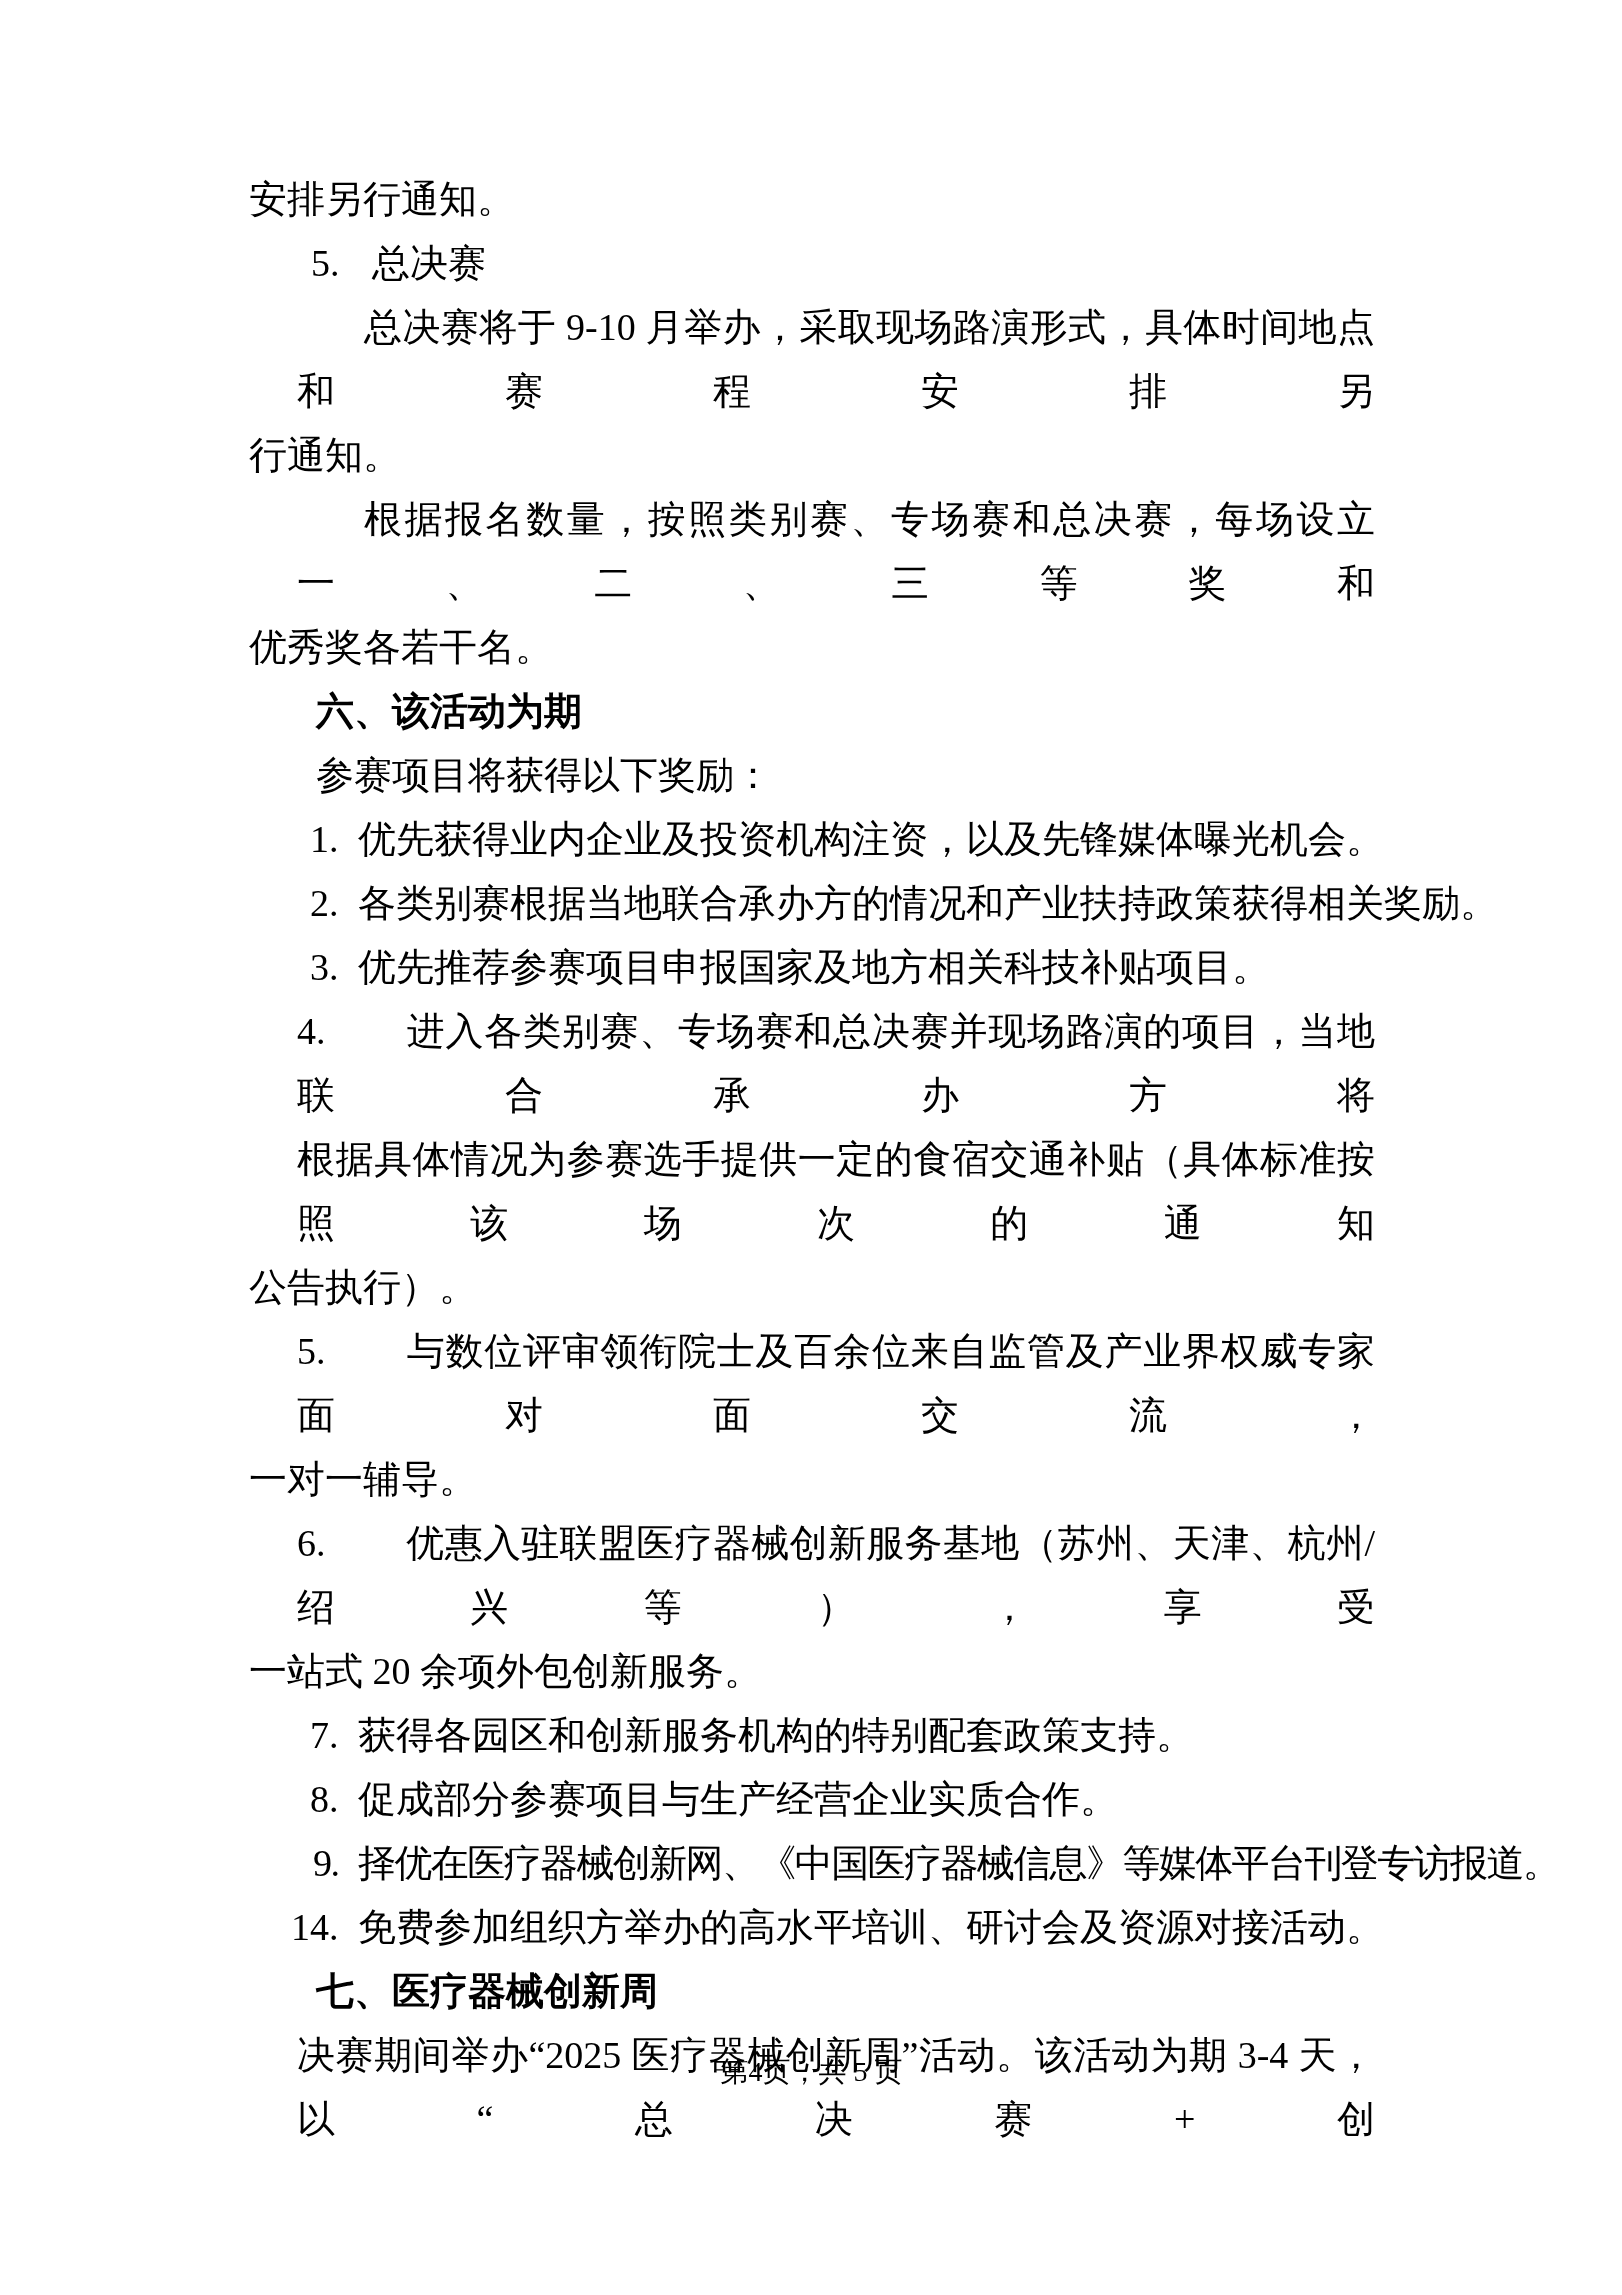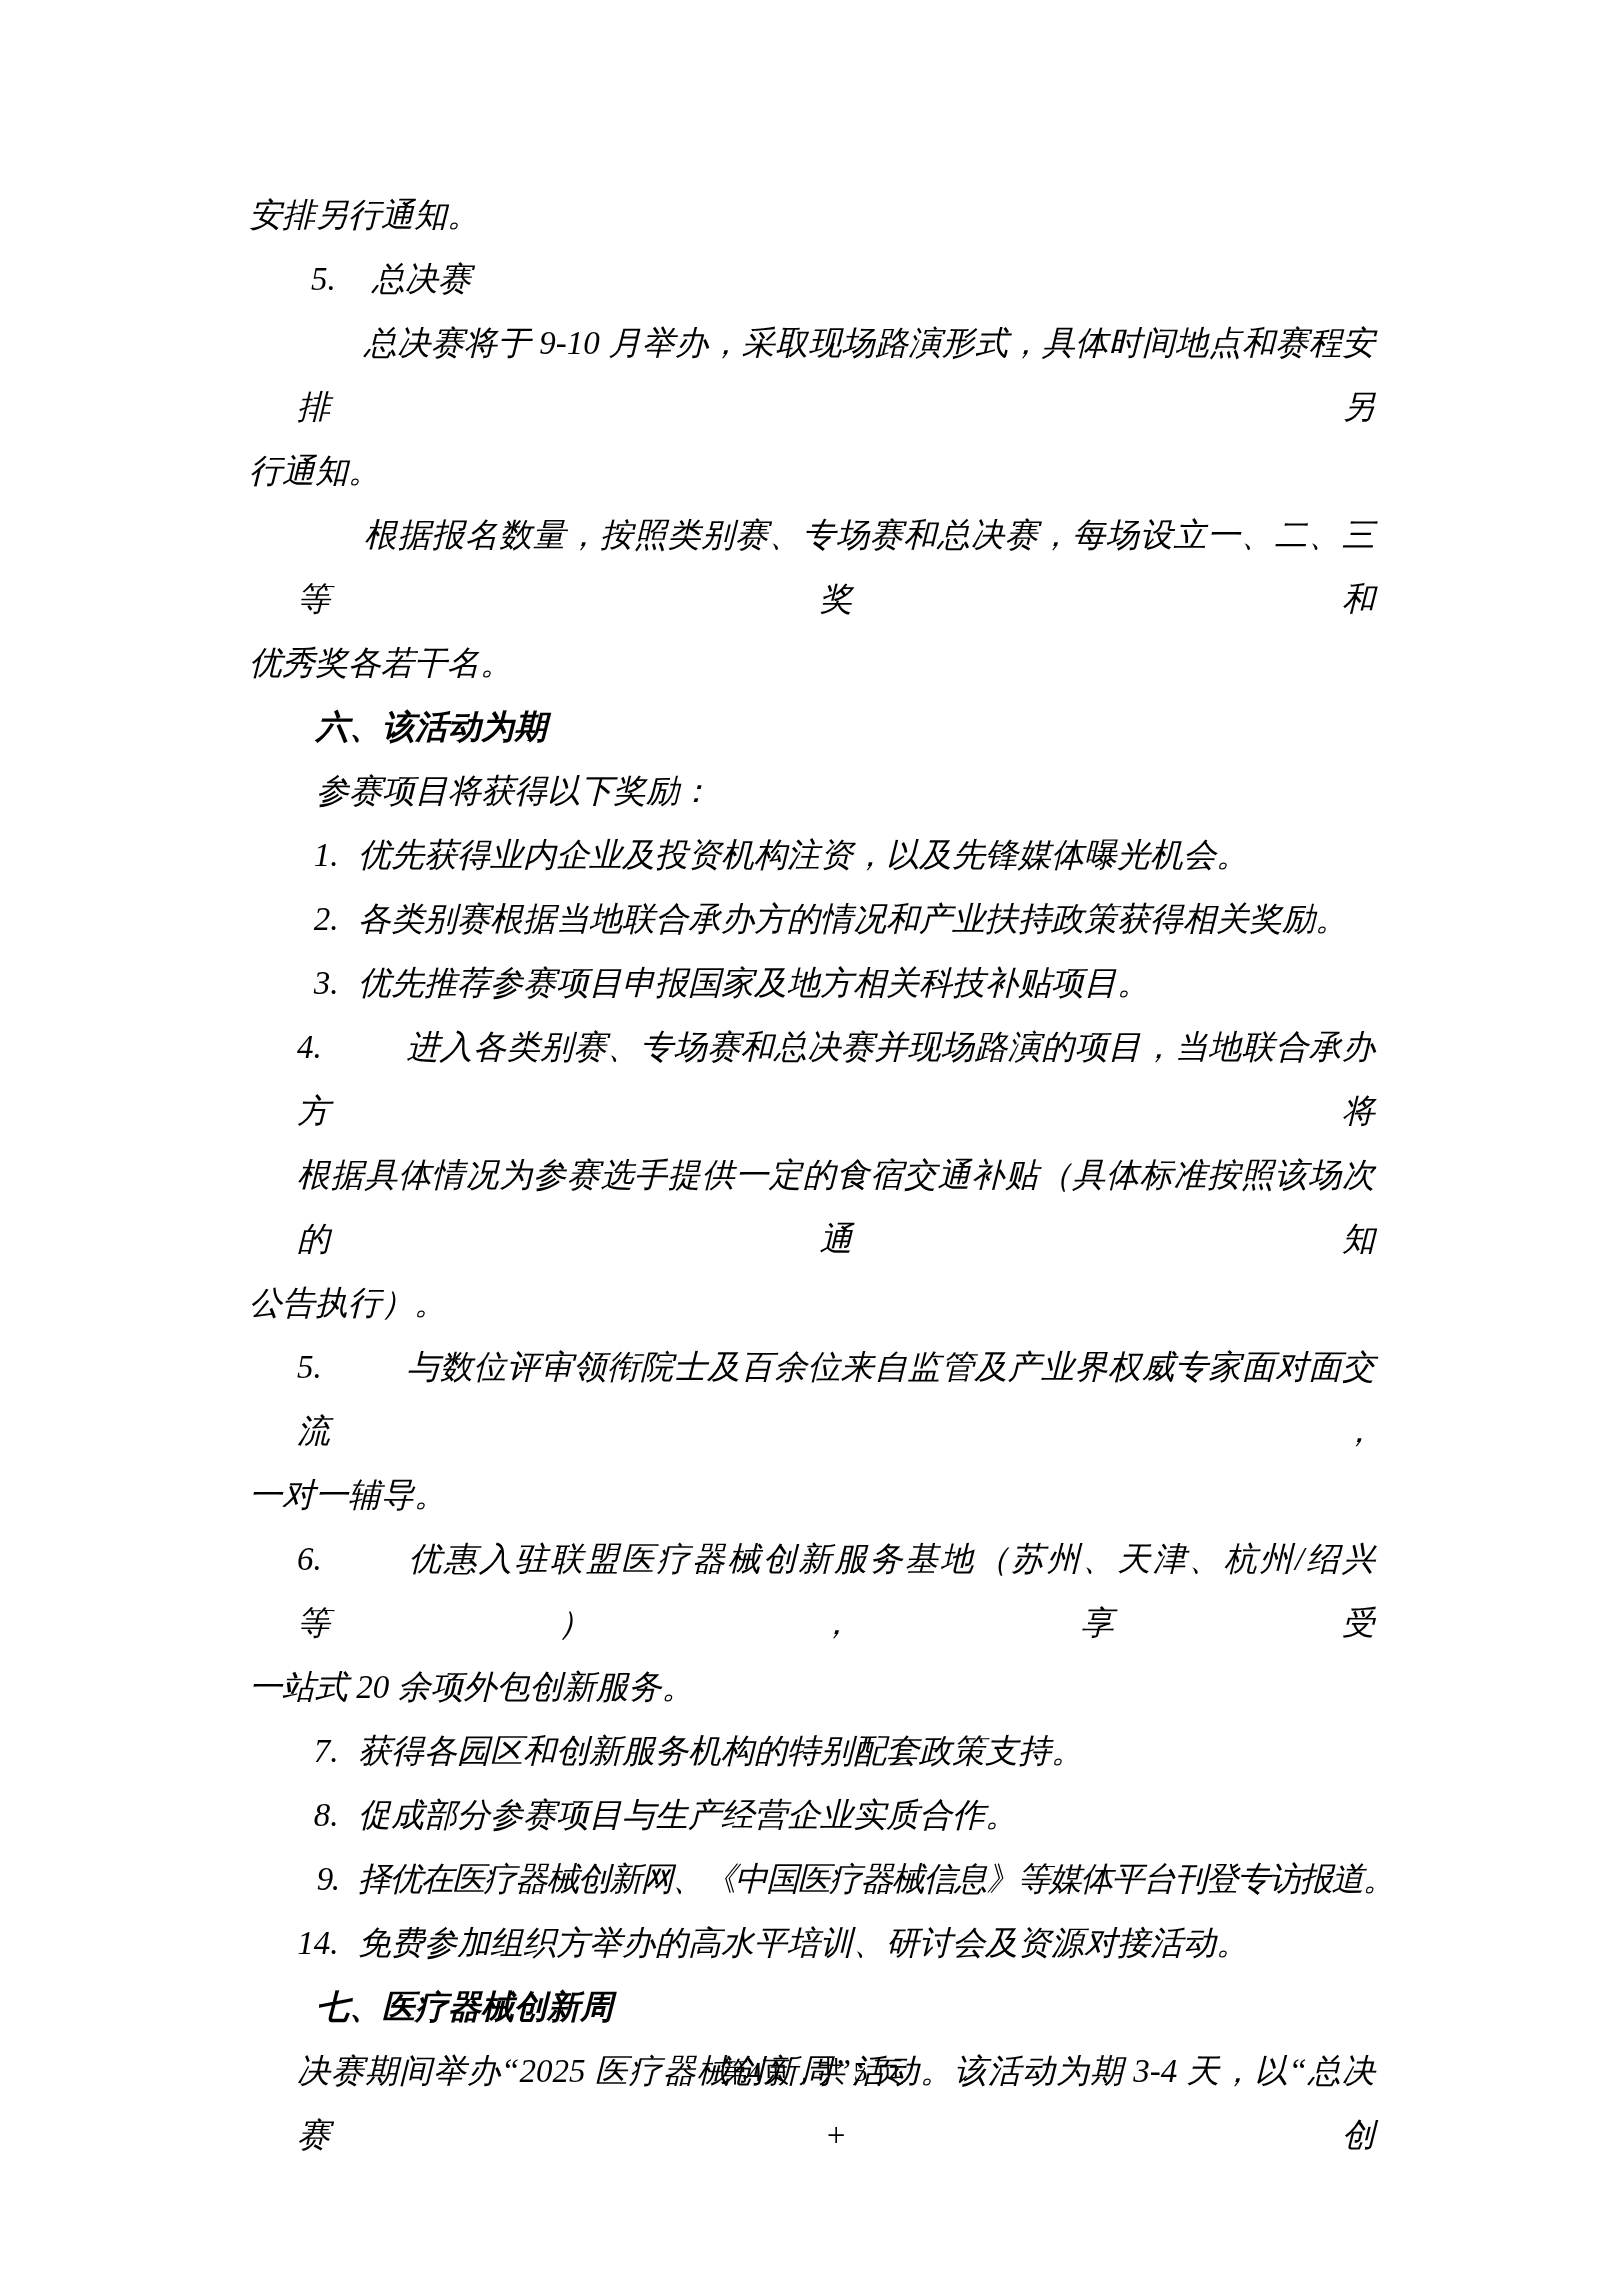--- a/index.html
+++ b/index.html
@@ -4,22 +4,22 @@
 <style>
   html, body { margin: 0; padding: 0; }
   body {
     width: 1623px; height: 2295px;
     background: #ffffff; color: #000000;
     font-family: "Liberation Serif", "DejaVu Serif", serif;
     position: relative; overflow: hidden;
   }
   .page { position: absolute; left: 0; top: 0; width: 1623px; height: 2295px; background: #ffffff; }
   .content {
-    position: absolute; left: 249px; top: 183px; width: 1126px;
-    font-size: 33px; line-height: 64px; font-style: italic;
+    position: absolute; left: 249px; top: 167px; width: 1126px;
+    font-size: 38px; line-height: 64px;
   }
   .line { min-height: 64px; white-space: nowrap; }
   .line.j {
     white-space: normal;
     text-align: justify;
     text-align-last: justify;
     text-justify: inter-ideograph;
     margin-left: 48px;
   }
   .line.tight { letter-spacing: -1.6px; }

